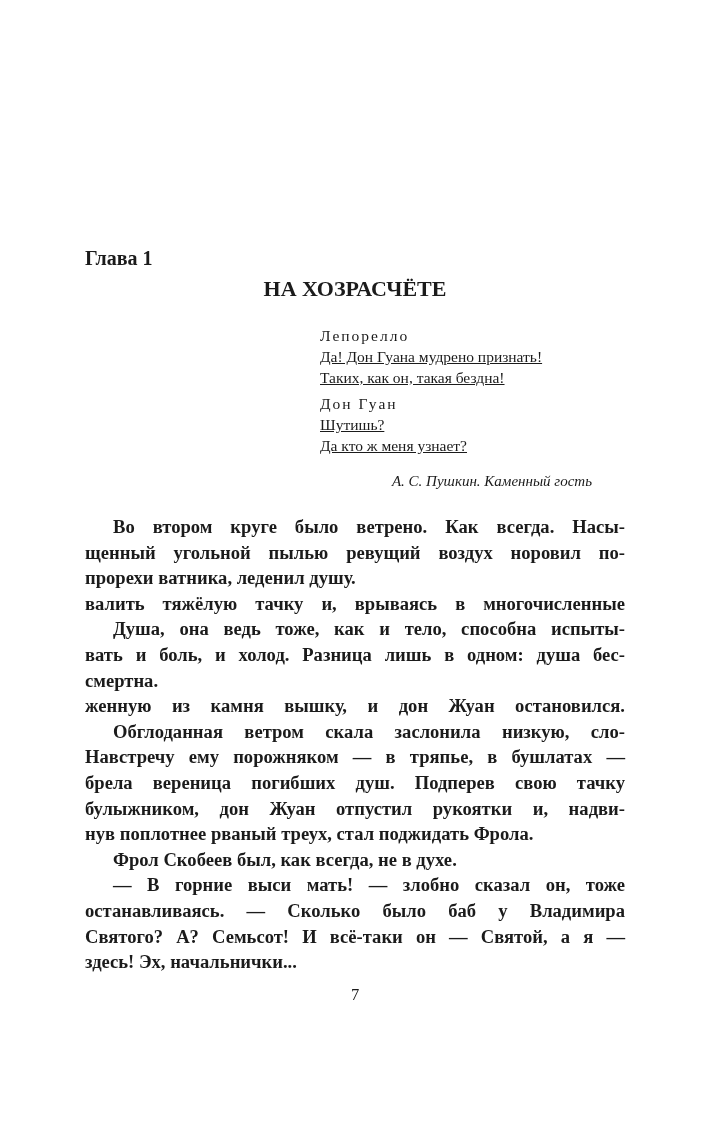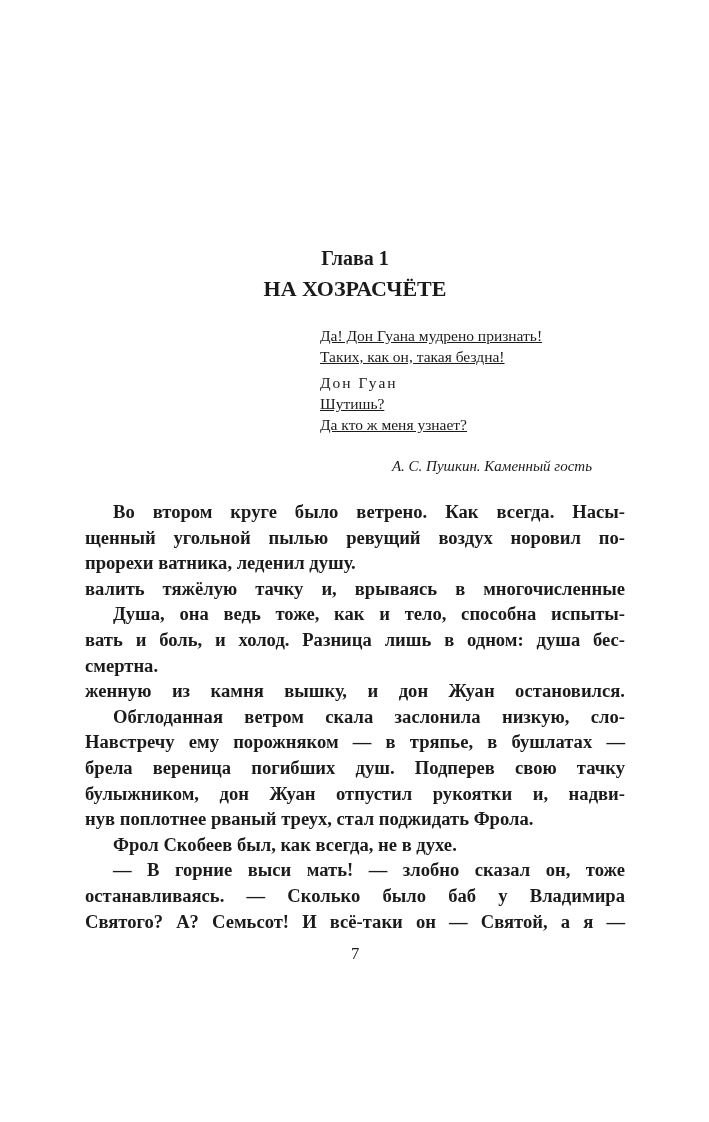--- a/index.html
+++ b/index.html
@@ -16,21 +16,21 @@
     background: #ffffff;
     color: #1b1b1b;
     font-family: "Liberation Serif", "DejaVu Serif", serif;
     overflow: hidden;
   }
   .chapter-number {
     margin: 0 0 7px 0;
     font-size: 20px;
     line-height: 23px;
     font-weight: bold;
-    text-align: center;
+    text-align: left;
   }
   .chapter-title {
     margin: 0 0 24px 0;
     font-size: 22px;
     line-height: 24px;
     font-weight: bold;
     text-align: center;
   }
   .epigraph {
     margin-left: 235px;
@@ -42,21 +42,21 @@
     letter-spacing: 2px;
   }
   .speaker.second {
     margin-top: 5px;
   }
   .eline {
     white-space: nowrap;
     text-decoration: underline;
   }
   .attribution {
-    margin-top: 21px;
+    margin-top: 15px;
     font-style: italic;
     font-size: 15px;
     text-align: right;
     white-space: nowrap;
   }
   .bodytext {
     margin-top: 22px;
     width: 540px;
     font-size: 18.6px;
     line-height: 25.6px;
@@ -83,20 +83,21 @@
 </style>
 </head>
 <body>
 
 <div class="page">
 
   <h1 class="chapter-number">Глава 1</h1>
   <h2 class="chapter-title">НА ХОЗРАСЧЁТЕ</h2>
 
   <div class="epigraph">
+    <div class="speaker">Лепорелло</div>
     <div class="eline">Да! Дон Гуана мудрено признать!</div>
     <div class="eline">Таких, как он, такая бездна!</div>
     <div class="speaker second">Дон Гуан</div>
     <div class="eline">Шутишь?</div>
     <div class="eline">Да кто ж меня узнает?</div>
     <div class="attribution">А. С. Пушкин. Каменный гость</div>
   </div>
 
   <div class="bodytext">
 
@@ -123,19 +124,20 @@
     </div>
 
     <div class="paragraph">
       <div class="bline indent">Фрол Скобеев был, как всегда, не в духе.</div>
     </div>
 
     <div class="paragraph">
       <div class="bline j indent">— В горние выси мать! — злобно сказал он, тоже</div>
       <div class="bline j">останавливаясь. — Сколько было баб у Владимира</div>
       <div class="bline j">Святого? А? Семьсот! И всё-таки он — Святой, а я —</div>
+      <div class="bline">здесь! Эх, начальнички...</div>
     </div>
 
   </div>
 
   <div class="pageno">7</div>
 
 </div>
 
 </body></html>

